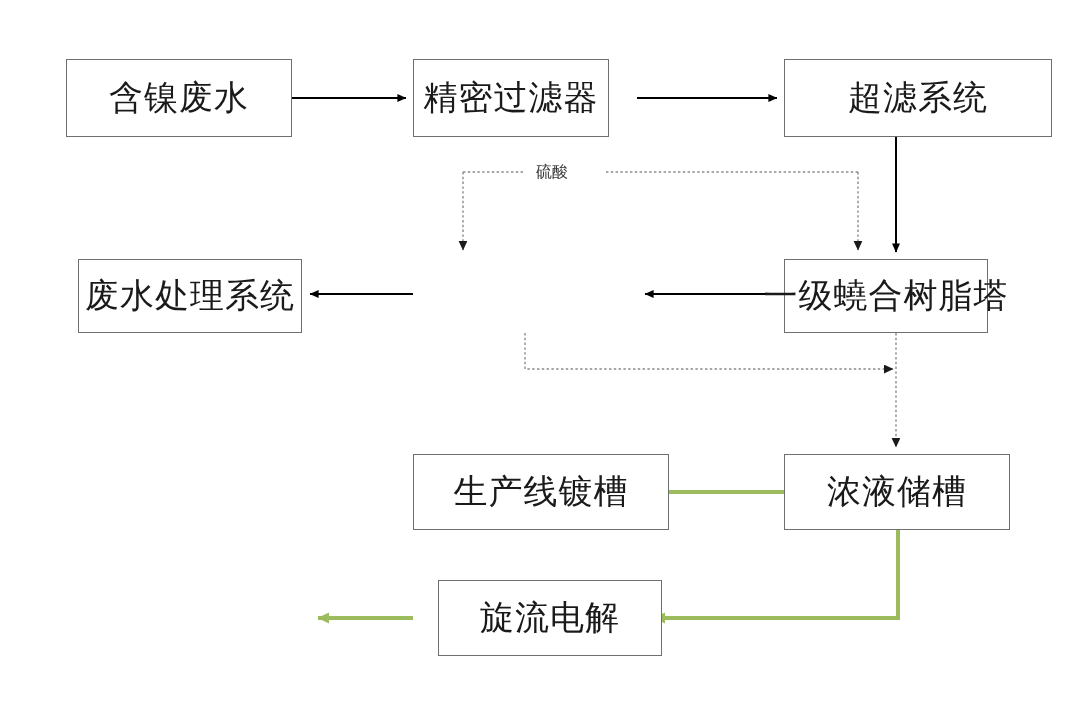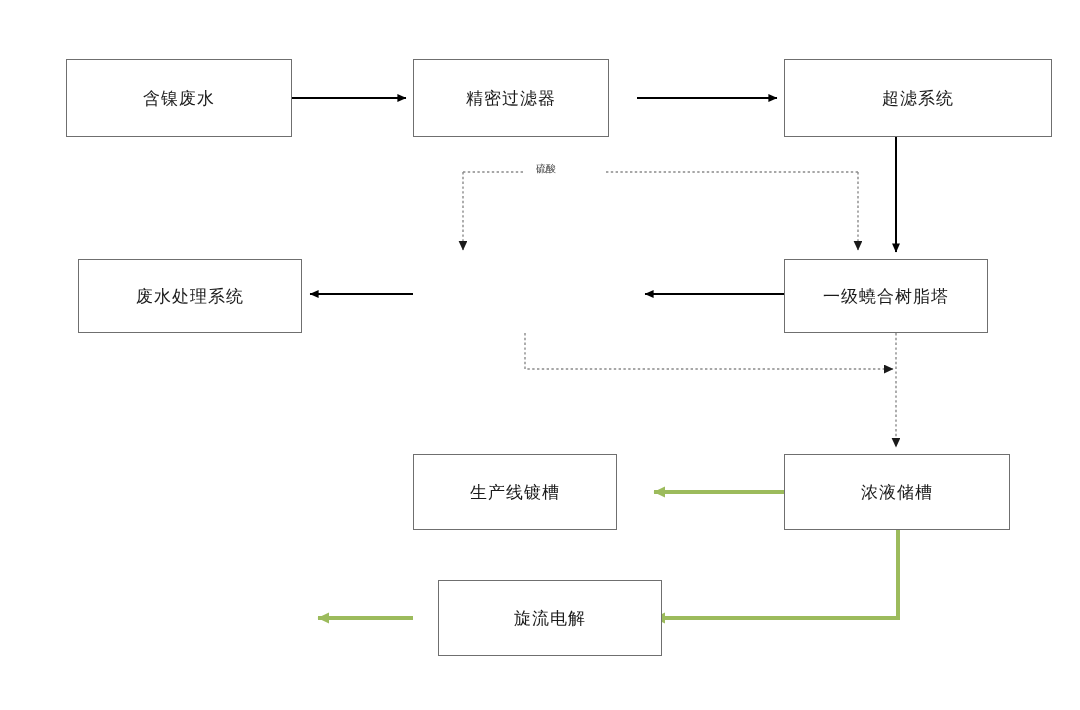--- a/index.html
+++ b/index.html
@@ -28,29 +28,29 @@
   }
   .node {
     position: absolute;
     box-sizing: border-box;
     border: 1.6px solid #6f6f6f;
     background: #ffffff;
     display: flex;
     align-items: center;
     justify-content: center;
     color: #1a1a1a;
-    font-size: 17px;
+    font-size: 34px;
     letter-spacing: 1px;
     line-height: 1;
     white-space: nowrap;
     z-index: 2;
   }
   .edge-label {
     position: absolute;
-    font-size: 10px;
+    font-size: 16px;
     color: #3a3a3a;
     background: #ffffff;
     padding: 0 5px;
     line-height: 1;
     white-space: nowrap;
     z-index: 3;
     font-family: "Liberation Sans", "DejaVu Sans", sans-serif;
   }
 </style>
 </head>
@@ -114,21 +114,21 @@
 
   <div class="node" style="left:78px;  top:259px; width:224px; height:74px;">
     <span>废水处理系统</span>
   </div>
 
 
   <div class="node" style="left:784px; top:259px; width:204px; height:74px;">
     <span>一级蟯合树脂塔</span>
   </div>
 
-  <div class="node" style="left:413px; top:454px; width:204px; height:76px;">
+  <div class="node" style="left:413px; top:454px; width:256px; height:76px;">
     <span>生产线镀槽</span>
   </div>
 
   <div class="node" style="left:784px; top:454px; width:226px; height:76px;">
     <span>浓液储槽</span>
   </div>
 
 
   <div class="node" style="left:413px; top:580px; width:224px; height:76px;margin-left:25px;">
     <span>旋流电解</span>

